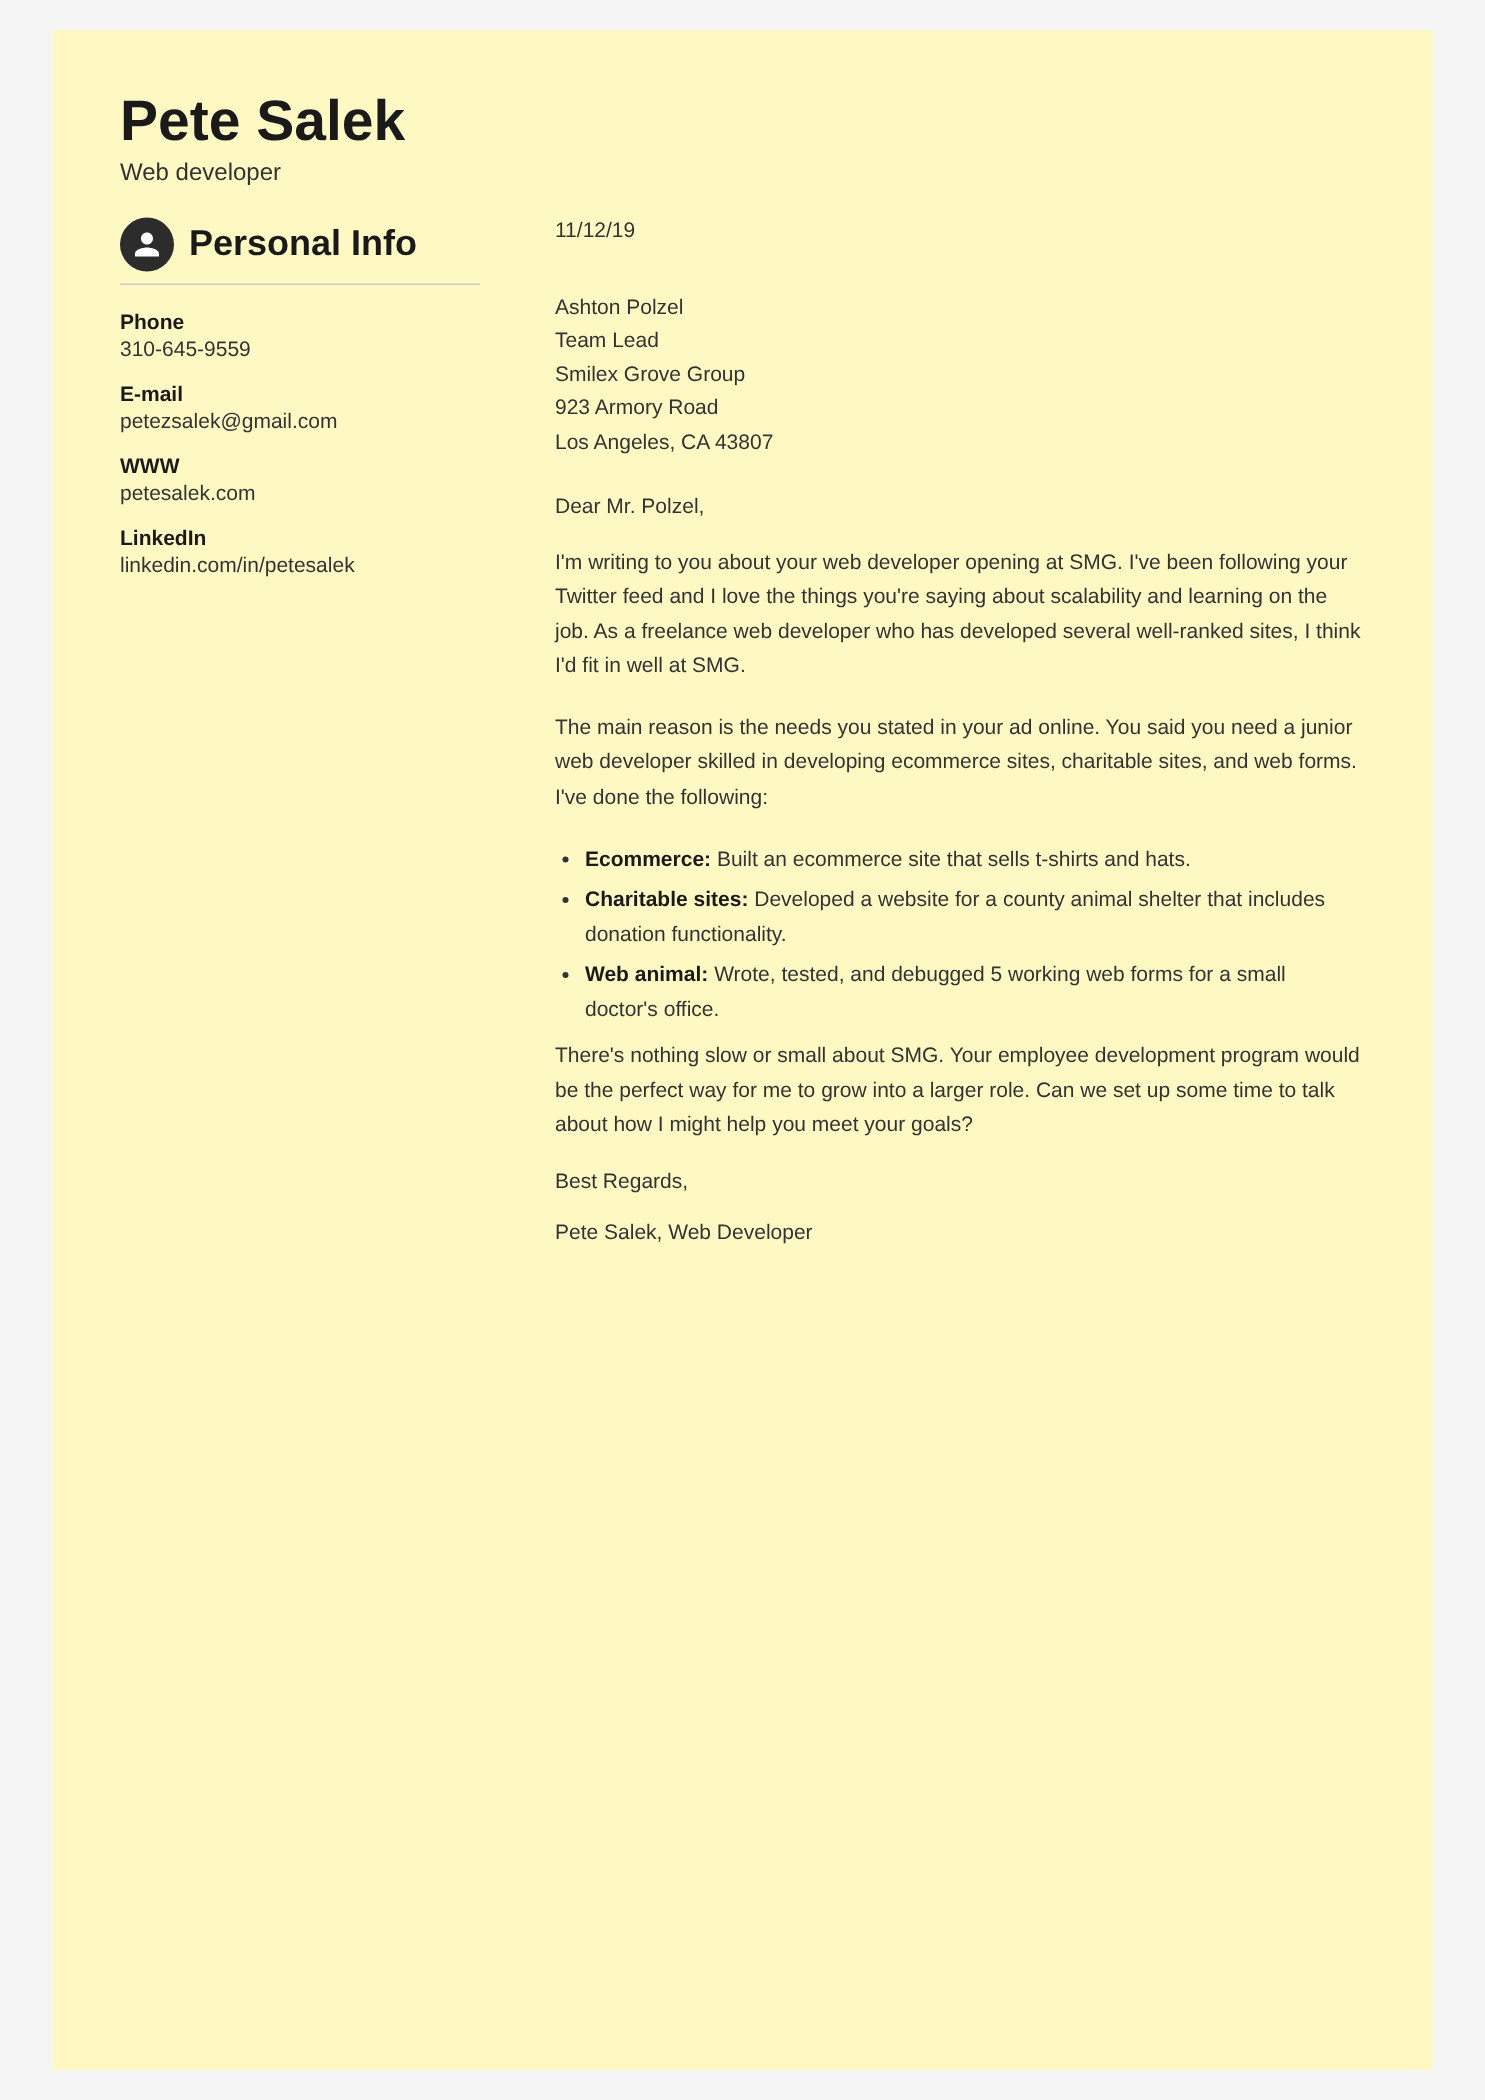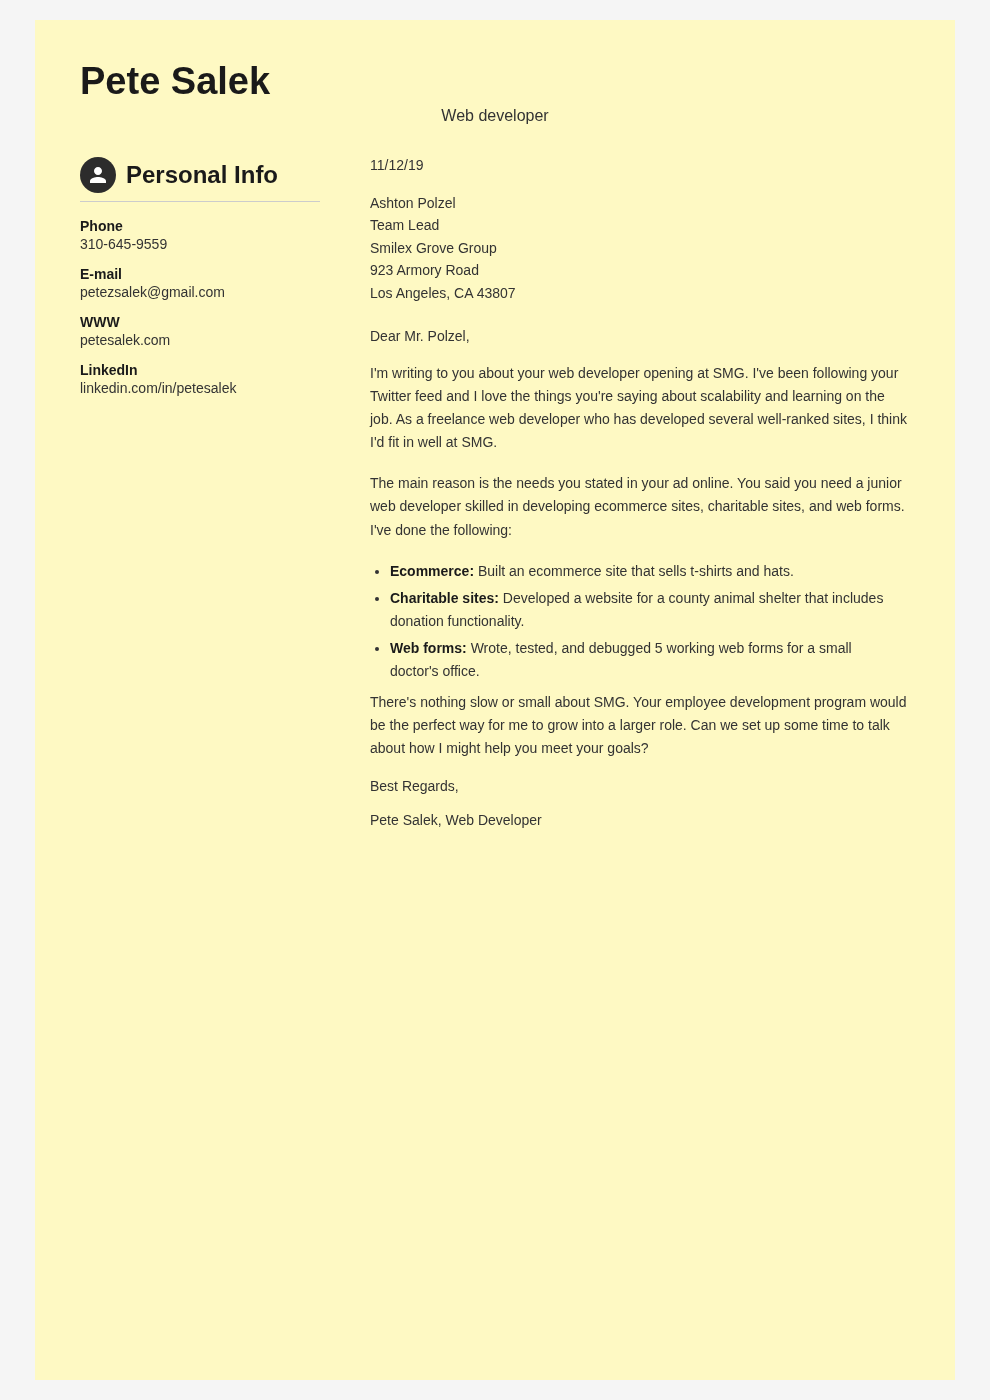--- a/index.html
+++ b/index.html
@@ -30,22 +30,21 @@
     .header-name {
       font-size: 38px;
       font-weight: 900;
       color: #1a1a1a;
       margin-bottom: 4px;
     }
 
     .header-title {
       font-size: 16px;
       color: #333333;
-      margin-bottom: 32px;
-      text-align: center;
+      margin-bottom: 20px;
     }
 
     .content-area {
       display: flex;
       flex-direction: row;
       gap: 0;
     }
 
     .sidebar {
       width: 270px;
@@ -106,21 +105,21 @@
     }
 
     .main-content {
       flex: 1;
       padding-left: 20px;
     }
 
     .letter-date {
       font-size: 14px;
       color: #333333;
-      margin-bottom: 19px;
+      margin-bottom: 32px;
     }
 
     .recipient-block {
       margin-bottom: 24px;
     }
 
     .recipient-line {
       font-size: 14px;
       color: #333333;
       line-height: 1.6;
@@ -230,21 +229,21 @@
       </p>
 
       <ul class="bullet-list">
         <li>
           <strong>Ecommerce:</strong><span> Built an ecommerce site that sells t-shirts and hats.</span>
         </li>
         <li>
           <strong>Charitable sites:</strong><span> Developed a website for a county animal shelter that includes donation functionality.</span>
         </li>
         <li>
-          <strong>Web forms:</strong><span> Wrote, tested, and debugged 5 working web forms for a small doctor's office.</span>
+          <strong>Web animal:</strong><span> Wrote, tested, and debugged 5 working web forms for a small doctor's office.</span>
         </li>
       </ul>
 
       <p class="letter-paragraph">There's nothing slow or small about SMG. Your employee development program would be the perfect way for me to grow into a larger role. Can we set up some time to talk about how I might help you meet your goals?</p>
 
       <p class="letter-closing">Best Regards,</p>
 
       <p class="letter-signature">Pete Salek, Web Developer</p>
     </div>
   </div>

